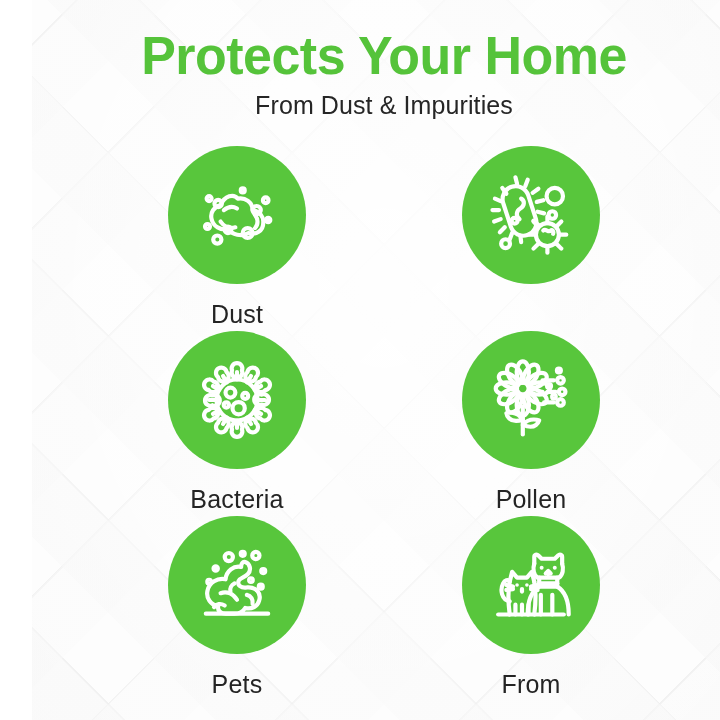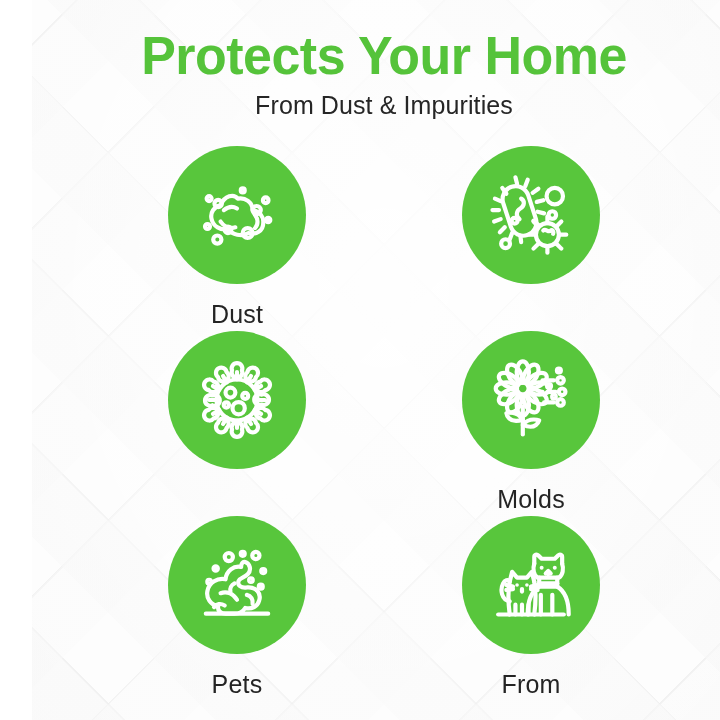--- a/index.html
+++ b/index.html
@@ -242,20 +242,21 @@
           <path d="M71.5 62.5 L79.3 67 M84.6 62.1 a6.5 6.5 0 1 0 -6.1 10.4 a6.5 6.5 0 1 0 6.1 -10.4"></path>
           <path d="M62.5 71.5 L67 79.3 M73.1 77.9 a6.5 6.5 0 1 0 -10.4 6.1 a6.5 6.5 0 1 0 10.4 -6.1"></path>
           <path d="M50 75 L50 84 M56 86 a6.5 6.5 0 1 0 -12 0 a6.5 6.5 0 1 0 12 0"></path>
           <path d="M37.5 71.5 L33 79.3 M37.3 84 a6.5 6.5 0 1 0 -10.4 -6.1 a6.5 6.5 0 1 0 10.4 6.1"></path>
           <path d="M28.5 62.5 L20.7 67 M21.5 72.5 a6.5 6.5 0 1 0 -6.1 -10.4 a6.5 6.5 0 1 0 6.1 10.4"></path>
           <path d="M25 50 L16 50 M20 56.5 a6.5 6.5 0 1 0 0 -12 a6.5 6.5 0 1 0 0 12"></path>
           <path d="M28.5 37.5 L20.7 33 M15.4 37.9 a6.5 6.5 0 1 0 6.1 -10.4 a6.5 6.5 0 1 0 -6.1 10.4"></path>
           <path d="M37.5 28.5 L33 20.7 M26.9 22.1 a6.5 6.5 0 1 0 10.4 -6.1 a6.5 6.5 0 1 0 -10.4 6.1"></path>
         </svg>
       </div>
+      <div class="label">Bacteria</div>
     </div>
 
     <div class="cell">
       <div class="badge">
         <svg viewBox="0 0 100 100">
 
           <g>
             <ellipse cx="40" cy="16" rx="7.5" ry="13"></ellipse>
             <ellipse cx="40" cy="16" rx="7.5" ry="13" transform="rotate(30 40 36)"></ellipse>
             <ellipse cx="40" cy="16" rx="7.5" ry="13" transform="rotate(60 40 36)"></ellipse>
@@ -281,21 +282,21 @@
           <path d="M70 40 L80 40"></path>
           <circle cx="88" cy="40" r="4"></circle>
           <path d="M62 40 L64 40"></path>
           <path d="M66 53 L78 53"></path>
           <circle cx="86" cy="53" r="4"></circle>
           <circle cx="72" cy="33" r="2.4"></circle>
           <circle cx="84" cy="14" r="2.4"></circle>
           <circle cx="78" cy="46" r="2.2"></circle>
         </svg>
       </div>
-      <div class="label">Molds</div>
+      <div class="label">Pollen</div>
     </div>
 
     <div class="cell">
       <div class="badge">
         <svg viewBox="0 0 100 100">
 
           <path d="M12 85 L88 85"></path>
 
           <path d="M60 22 C66 24 68 32 63 37 C59 41 54 41 52 45
                    C50 50 55 54 62 53 C73 52 80 60 77 69

